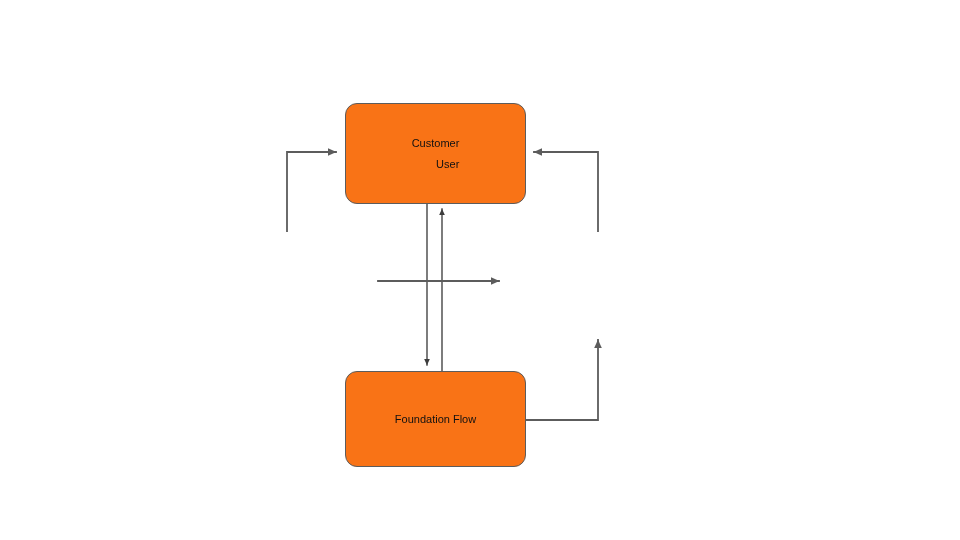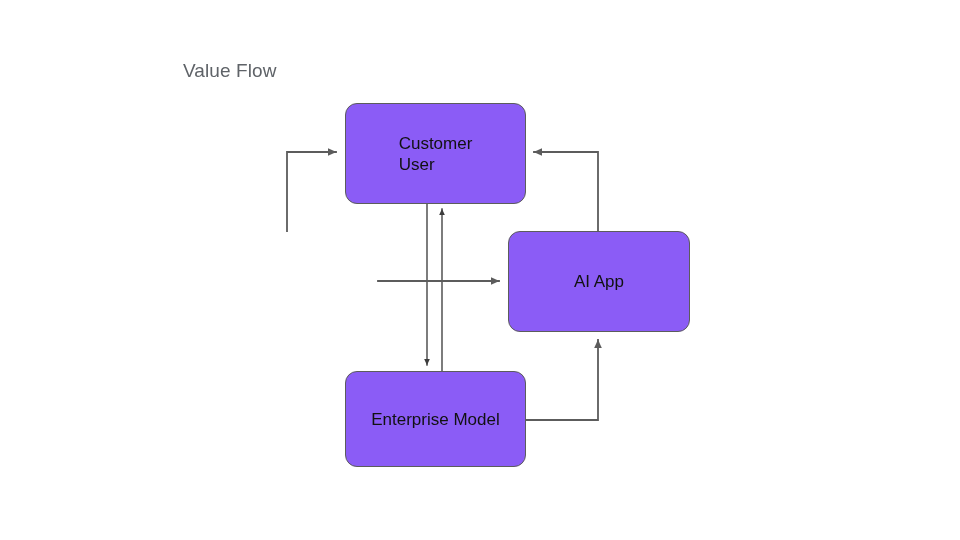--- a/index.html
+++ b/index.html
@@ -32,29 +32,29 @@
   .edge-layer {
     position: absolute;
     left: 0;
     top: 0;
     width: 960px;
     height: 540px;
   }
   .node {
     position: absolute;
     box-sizing: border-box;
-    background: #8b5cf6;
+    background: #f97316;
     border: 1.4px solid #5c5c5c;
     border-radius: 12px;
     display: flex;
     align-items: center;
     justify-content: center;
-    text-align: left;
+    text-align: right;
     color: #111111;
-    font-size: 17px;
+    font-size: 11px;
     line-height: 21px;
     z-index: 2;
   }
   .node .node-label {
     display: block;
     padding: 0 8px;
     white-space: pre-line;
   }
   #node-customer-user {
     left: 345px;
@@ -79,21 +79,20 @@
     top: 371px;
     width: 181px;
     height: 96px;
   }
 </style>
 </head>
 <body>
 
 <div id="canvas">
 
-  <div id="diagram-title">Value Flow</div>
 
   <svg class="edge-layer" viewBox="0 0 960 540" width="960" height="540" xmlns="http://www.w3.org/2000/svg">
     <defs>
       <marker id="arrow-head" markerWidth="9" markerHeight="9" refX="8.2" refY="4.5" orient="auto" markerUnits="userSpaceOnUse">
         <path d="M0,0.6 L8.6,4.5 L0,8.4 z" fill="#5c5c5c"></path>
       </marker>
       <marker id="arrow-head-sm" markerWidth="7" markerHeight="7" refX="6.4" refY="3.5" orient="auto" markerUnits="userSpaceOnUse">
         <path d="M0,0.5 L6.7,3.5 L0,6.5 z" fill="#3c3c3c"></path>
       </marker>
     </defs>
@@ -114,21 +113,18 @@
 
     </g>
   </svg>
 
   <div class="node" id="node-customer-user">
     <span class="node-label">Customer
 User</span>
   </div>
 
 
-  <div class="node" id="node-ai-app">
-    <span class="node-label">AI App</span>
-  </div>
 
   <div class="node" id="node-foundation-model">
-    <span class="node-label">Enterprise Model</span>
+    <span class="node-label">Foundation Flow</span>
   </div>
 
 </div>
 
 </body></html>

